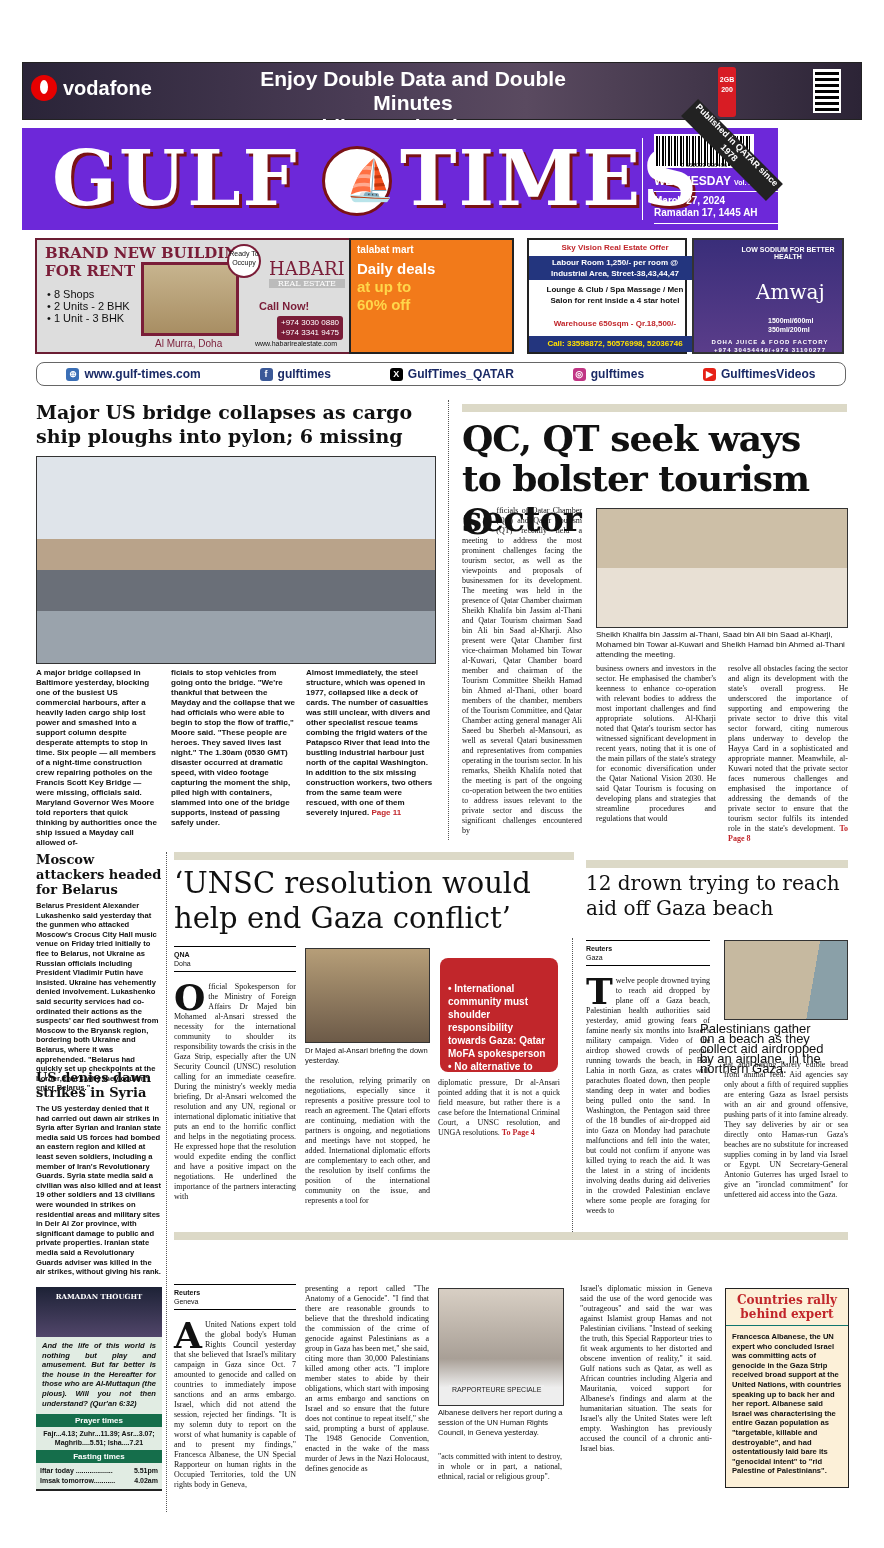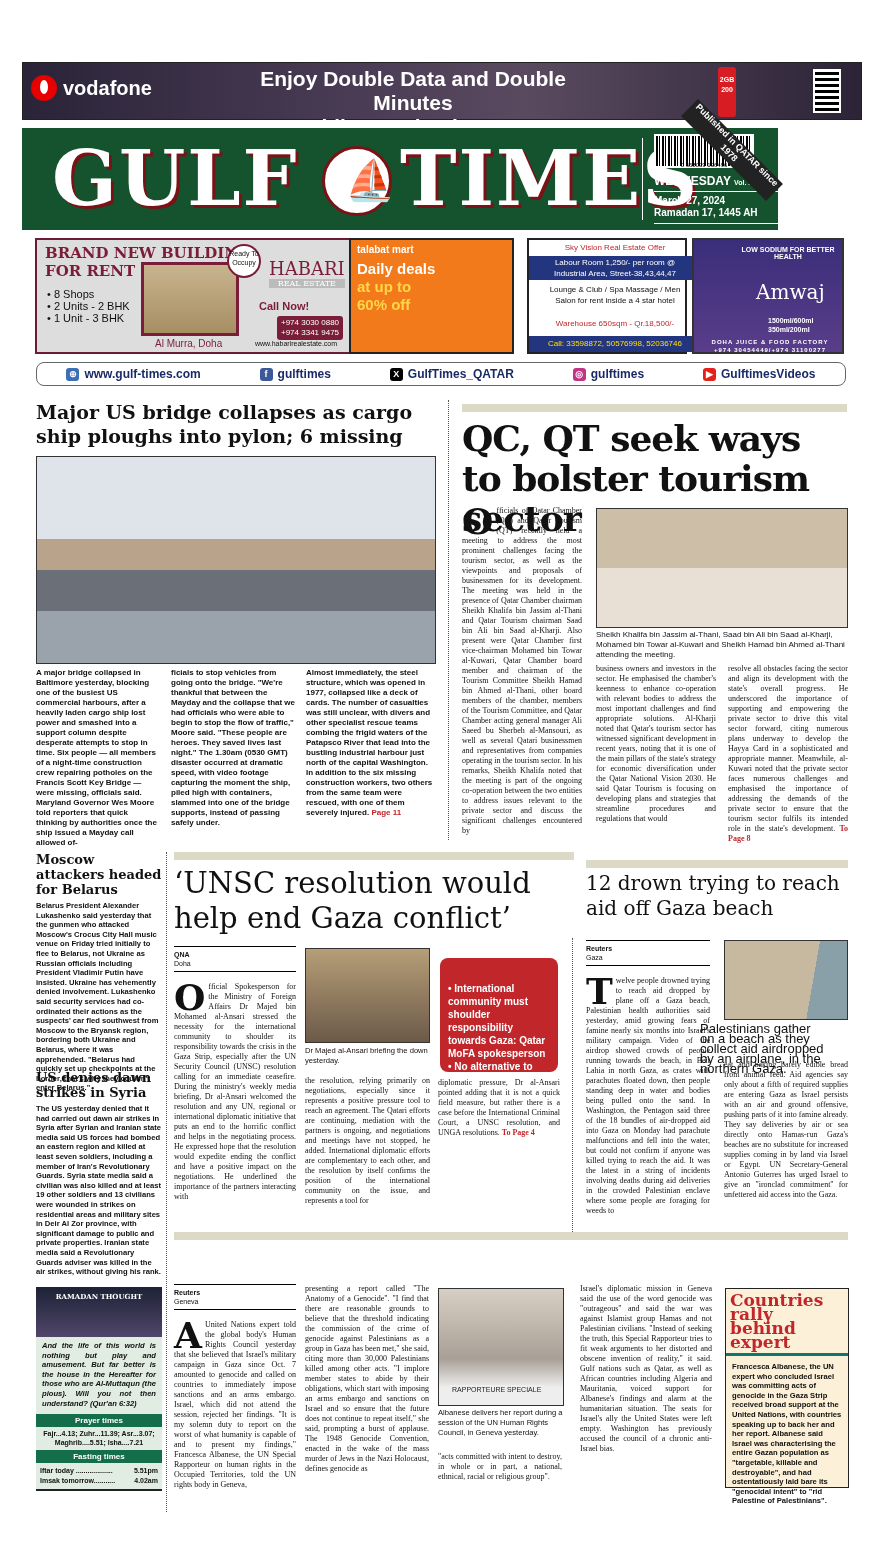--- a/index.html
+++ b/index.html
@@ -8,21 +8,21 @@
 .serif{font-family:"DejaVu Serif","Liberation Serif",serif}
 
 #topad{left:22px;top:62px;width:840px;height:58px;background:linear-gradient(90deg,#2a2438,#4a3c55 40%,#5a4a60 60%,#2c2436);border:1px solid #222;color:#fff}
 #topad .logo{left:8px;top:12px;display:flex;align-items:center;gap:6px;font-weight:bold;font-size:20px}
 #topad .logo .dot{width:26px;height:26px;border-radius:50%;background:#e60000;display:inline-block;position:relative}
 #topad .logo .dot:after{content:"";position:absolute;left:9px;top:5px;width:8px;height:14px;border-radius:50% 50% 50% 50%;background:#fff}
 #topad .head{left:150px;top:4px;width:320px;text-align:center;font-weight:bold;font-size:21px;line-height:24px}
 #topad .pack{left:392px;top:4px;width:18px;height:50px;background:#d81c24;font-size:7px;text-align:center;font-weight:bold;line-height:10px;padding-top:8px;border-radius:3px}
 #topad .qr{left:470px;top:6px;width:28px;height:44px;background:repeating-linear-gradient(0deg,#000 0 3px,#fff 3px 6px),#fff;border:2px solid #fff}
 
-#mast{left:22px;top:128px;width:756px;height:102px;background:#14532d;color:#fff}
+#mast{left:22px;top:128px;width:756px;height:102px;background:#6d28d9;color:#fff}
 #mast .title{left:30px;top:8px;font-family:"DejaVu Serif",serif;font-weight:bold;font-size:76px;letter-spacing:2px;text-shadow:3px 3px 0 #7a1216;line-height:86px}
 #mast .emblem{left:300px;top:18px;width:70px;height:70px;border-radius:50%;background:#fff;border:3px solid #7a1216}
 #mast .emblem span{position:absolute;left:20px;top:8px;font-size:40px;color:#000}
 #mast .vline{left:620px;top:10px;width:1px;height:82px;background:#fff}
 #mast .info{left:632px;top:6px;width:160px;font-size:10px}
 #mast .barcode{width:100px;height:34px;background:repeating-linear-gradient(90deg,#000 0 2px,#fff 2px 3px,#000 3px 4px,#fff 4px 6px);border:2px solid #fff;font-size:6px;color:#000;text-align:center;line-height:58px}
 #mast .day{font-weight:bold;font-size:12px;margin-top:6px;border-bottom:1px solid #fff;padding-bottom:3px}
 #mast .day small{font-size:7px}
 #mast .date{font-weight:bold;font-size:10px;margin-top:3px;line-height:12px;border-bottom:1px solid #fff;padding-bottom:4px}
 #mast .url{font-size:8px;font-weight:bold;margin-top:4px}
@@ -38,21 +38,21 @@
 #ad1 .brand small{display:block;font-size:8px;color:#fff;background:#bbb}
 #ad1 .call{left:222px;top:60px;font-size:11px;font-weight:bold;color:#7a1d38}
 #ad1 .phones{left:240px;top:76px;font-size:8px;background:#7a1d38;color:#fff;padding:2px 4px;line-height:10px;border-radius:3px}
 #ad1 .loc{left:118px;top:98px;font-size:10px;color:#7a1d38}
 #ad1 .web{left:218px;top:100px;font-size:7px}
 #ad2{left:349px;width:170px;background:#f27a1a;color:#fff;border-color:#222}
 #ad2 .h{left:6px;top:4px;font-size:10px;font-weight:bold}
 #ad2 .d{left:6px;top:20px;font-size:15px;font-weight:bold;line-height:18px}
 #ad2 .d span{display:block;color:#ffd64a}
 #ad3{left:527px;width:160px;border:2px solid #222;background:#fff}
-#ad3 .row{position:absolute;left:0;width:172px;font-size:8px;font-weight:normal;text-align:center;line-height:11px}
+#ad3 .row{position:absolute;left:0;width:172px;font-size:8px;font-weight:bold;text-align:center;line-height:11px}
 #ad4{left:692px;width:152px;background:linear-gradient(#3a2e7a,#5a3d8a);color:#fff;border-color:#333}
 #ad4 .t{left:40px;top:6px;font-size:7px;font-weight:bold;text-align:center}
 #ad4 .b{left:62px;top:40px;font-size:20px;font-family:"DejaVu Serif",serif}
 #ad4 .s{left:74px;top:76px;font-size:7px;font-weight:bold;line-height:9px}
 #ad4 .f{left:6px;top:98px;font-size:6px;font-weight:bold;letter-spacing:1px;line-height:8px;width:140px;text-align:center}
 
 #social{left:36px;top:362px;width:810px;height:24px;border:1px solid #666;border-radius:8px;display:flex;align-items:center;justify-content:space-around;font-weight:bold;font-size:12px;color:#1a2a66}
 #social .it{display:flex;align-items:center;gap:5px}
 #social .ic{width:13px;height:13px;border-radius:3px;color:#fff;font-size:9px;text-align:center;line-height:13px}
 
@@ -276,15 +276,15 @@
 </div>
 <div class="abs body ser" style="left:305px;top:1284px;width:124px">presenting a report called "The Anatomy of a Genocide". "I find that there are reasonable grounds to believe that the threshold indicating the commission of the crime of genocide against Palestinians as a group in Gaza has been met," she said, citing more than 30,000 Palestinians killed among other acts. "I implore member states to abide by their obligations, which start with imposing an arms embargo and sanctions on Israel and so ensure that the future does not continue to repeat itself," she said, prompting a burst of applause. The 1948 Genocide Convention, enacted in the wake of the mass murder of Jews in the Nazi Holocaust, defines genocide as</div>
 <div class="abs" style="left:438px;top:1288px;width:126px;height:118px;background:linear-gradient(#d8cfc4,#a89f96 60%,#eee 85%);border:1px solid #333">
   <div class="abs" style="left:10px;top:96px;font-size:7px;color:#222;background:#eee;padding:1px 3px">RAPPORTEURE SPECIALE</div>
 </div>
 <div class="abs caption" style="left:438px;top:1408px;width:126px;font-size:7.6px">Albanese delivers her report during a session of the UN Human Rights Council, in Geneva yesterday.</div>
 <div class="abs body ser" style="left:438px;top:1452px;width:124px">"acts committed with intent to destroy, in whole or in part, a national, ethnical, racial or religious group".</div>
 <div class="abs body ser" style="left:580px;top:1284px;width:132px">Israel's diplomatic mission in Geneva said the use of the word genocide was "outrageous" and said the war was against Islamist group Hamas and not Palestinian civilians. "Instead of seeking the truth, this Special Rapporteur tries to fit weak arguments to her distorted and obscene invention of reality," it said. Gulf nations such as Qatar, as well as African countries including Algeria and Mauritania, voiced support for Albanese's findings and alarm at the humanitarian situation. The seats for Israel's ally the United States were left empty. Washington has previously accused the council of a chronic anti-Israel bias.</div>
 
 <div class="abs" style="left:725px;top:1288px;width:124px;height:200px;background:#fcf0d8;border:1px solid #222">
-  <div class="hl" style="color:#c1262b;font-size:17px;line-height:14px;padding:4px;border-bottom:3px solid #0f766e">Countries rally behind expert</div>
+  <div class="hl" style="color:#c1262b;font-size:12px;line-height:14px;text-align:center;padding:4px;border-bottom:1px solid #0f766e">Countries rally behind expert</div>
   <div class="body sans" style="padding:6px;font-size:7.6px;line-height:9.6px">Francesca Albanese, the UN expert who concluded Israel was committing acts of genocide in the Gaza Strip received broad support at the United Nations, with countries speaking up to back her and her report. Albanese said Israel was characterising the entire Gazan population as "targetable, killable and destroyable", and had ostentatiously laid bare its "genocidal intent" to "rid Palestine of Palestinians".</div>
 </div>
 
 </body></html>

